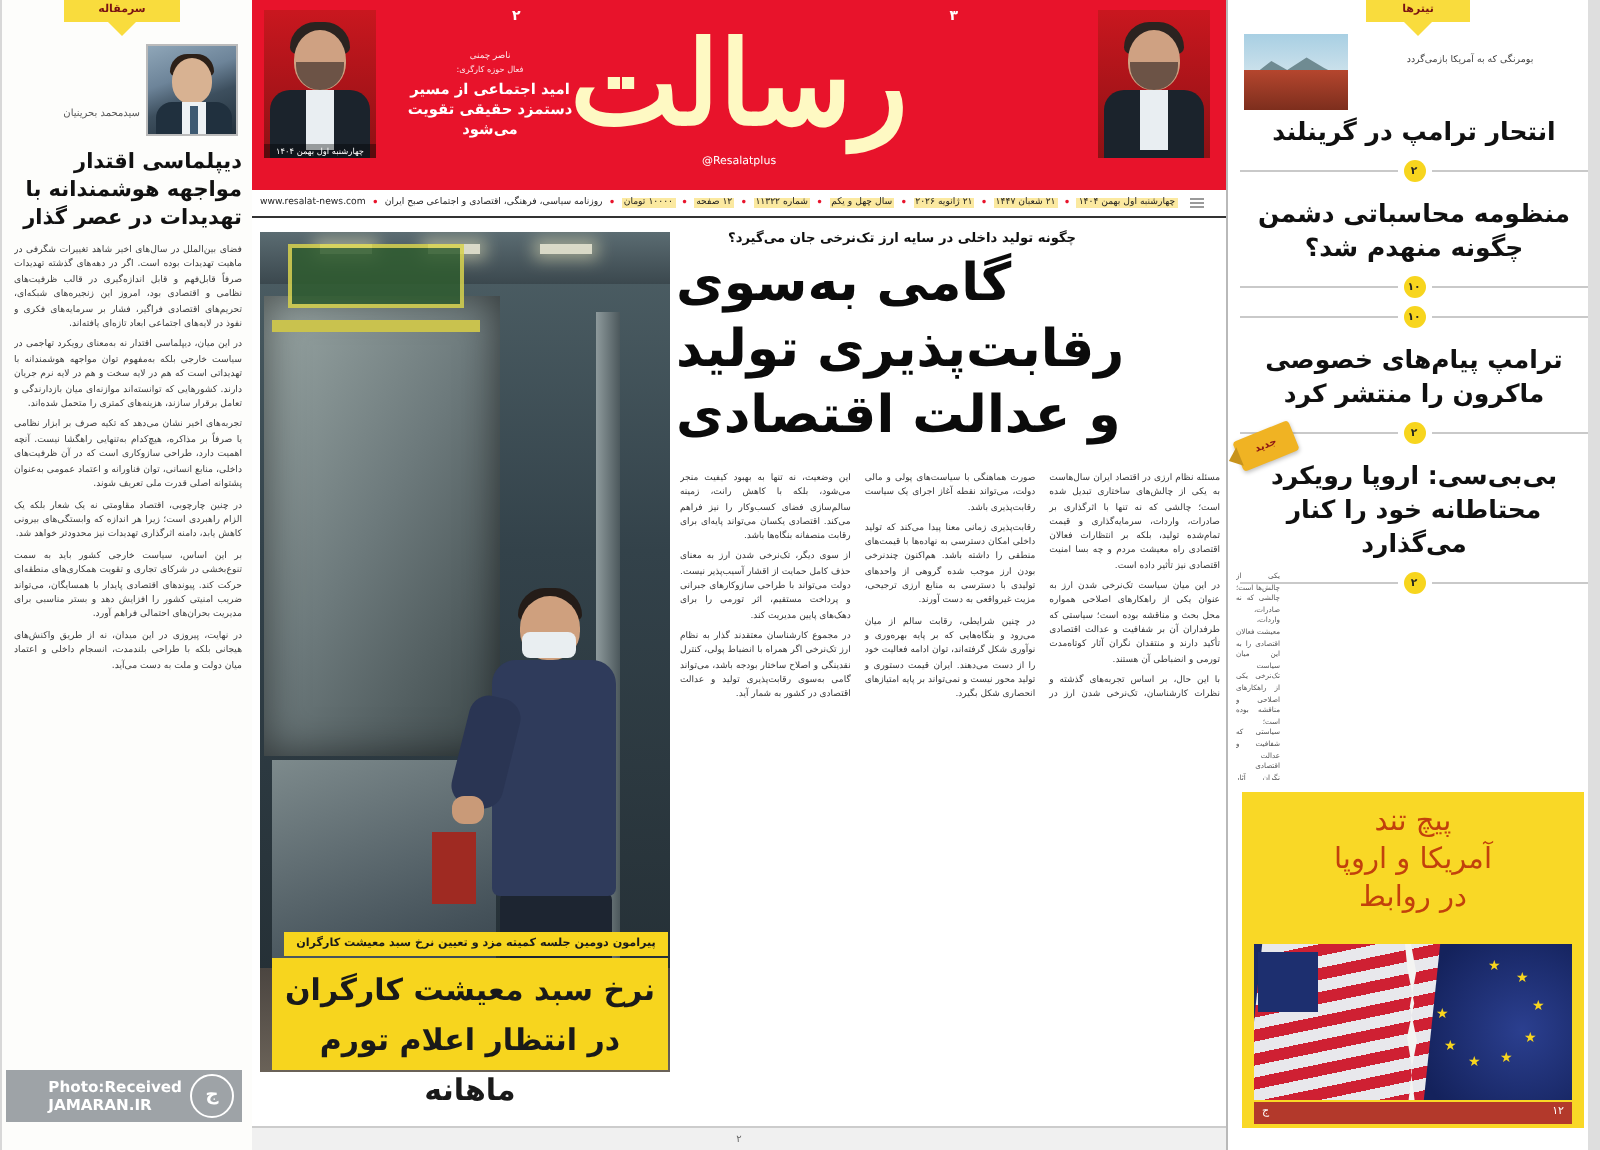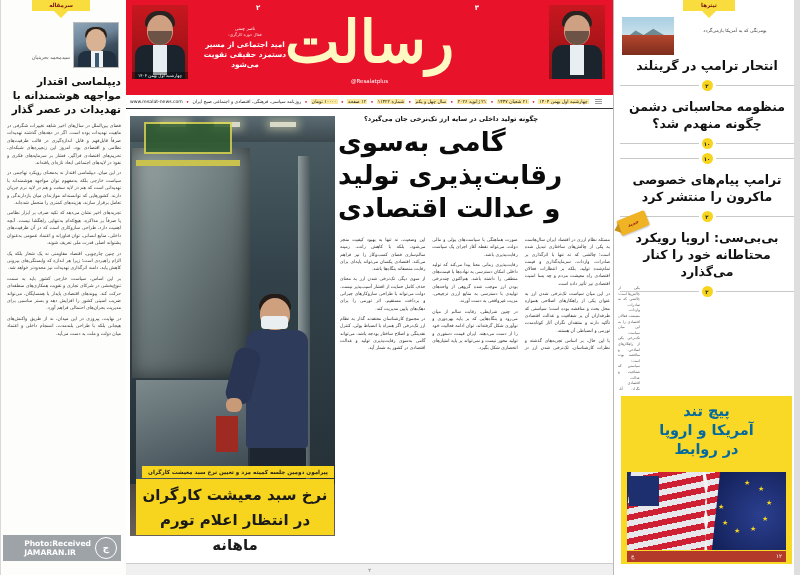--- a/index.html
+++ b/index.html
@@ -577,22 +577,22 @@
     left: 621px; top: 396px;
     width: 171px; height: 168px;
     background: #f9d826;
     padding: 6px 4px 0;
     text-align: center;
     overflow: hidden;
   }
   .promo-title {
     direction: rtl;
     font-size: 14.5px;
-    font-weight: bold;
-    color: #0369a1;
+    font-weight: normal;
+    color: #c2410c;
     line-height: 19px;
     letter-spacing: -.4px;
   }
   .promo-img {
     position: absolute;
     left: 6px; bottom: 14px;
     width: 159px; height: 78px;
     overflow: hidden;
     background: #1a2a66;
   }

